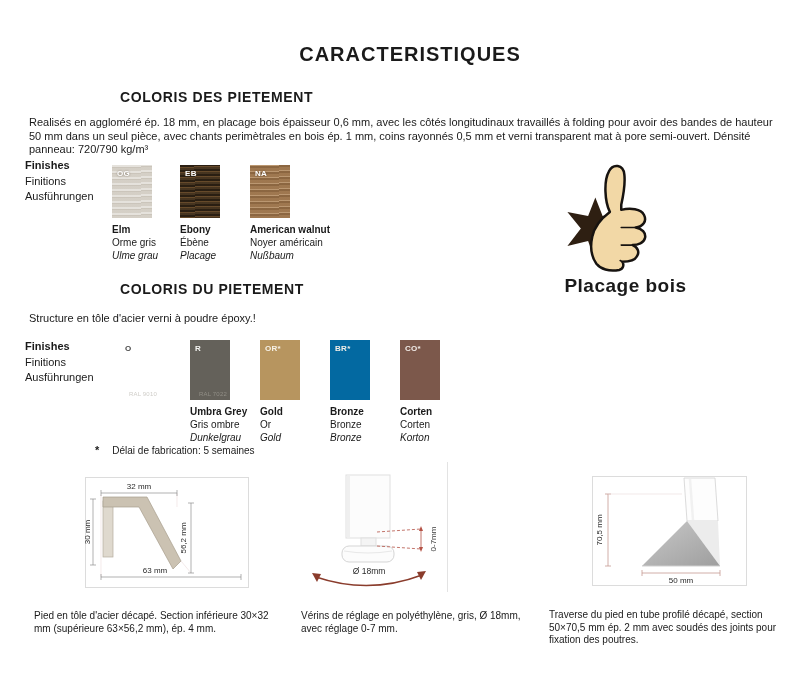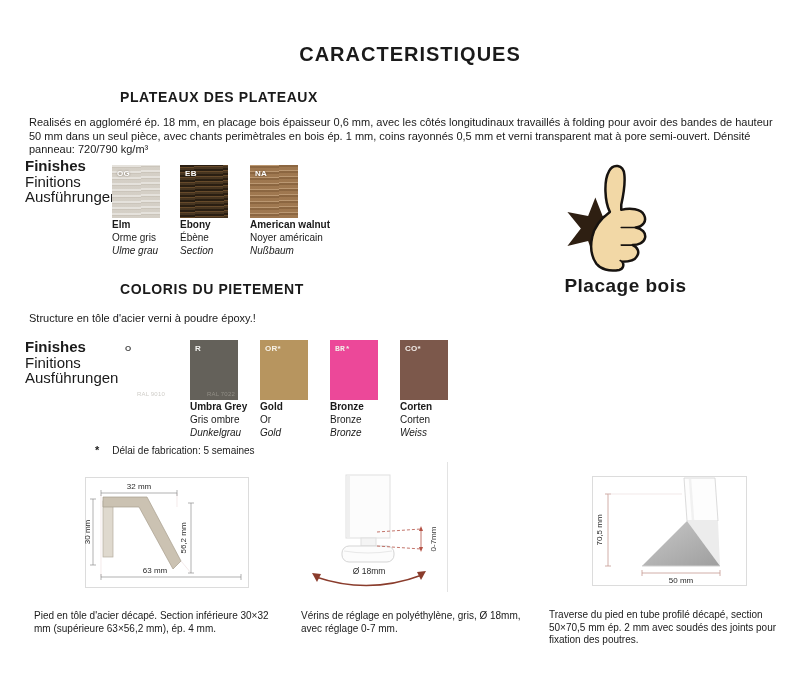--- a/index.html
+++ b/index.html
@@ -8,39 +8,39 @@
     font-family:"Liberation Sans","DejaVu Sans",sans-serif;color:#1a1a1a;
   }
   .title{position:absolute;left:0;top:33px;width:100%;text-align:center;
     font-size:20px;font-weight:bold;letter-spacing:1px;margin:10px}
   .section-heading{position:absolute;margin:0;font-size:14px;font-weight:bold;letter-spacing:.6px}
   .h-plateaux{left:120px;top:89px}
   .h-pietement{left:120px;top:281px}
   .desc{position:absolute;font-size:11px;line-height:13.5px;margin:4px}
   .desc-plateaux{left:25px;top:112px;width:752px}
   .desc-pietement{left:25px;top:308px;width:740px}
-  .finish-labels{position:absolute;font-size:15px;line-height:15.5px}
+  .finish-labels{position:absolute;font-size:11px;line-height:15.5px}
   .fl-1{left:25px;top:158px}
   .fl-2{left:25px;top:339px}
   .fl-en{font-weight:bold}
   .fl-de{}
   .card{position:absolute;width:66px}
-  .sw{position:relative;width:48px}
+  .sw{position:relative;width:40px}
   .sw1{height:53px}
   .sw2{height:60px}
   .sw-og{background-image:repeating-linear-gradient(179deg,
      rgba(255,255,255,.38) 0 2px, rgba(150,140,124,.16) 2px 3px, rgba(205,198,186,.06) 3px 6px)}
   .sw-eb{background-image:repeating-linear-gradient(178deg,
      rgba(14,8,3,.5) 0 2px, rgba(145,102,55,.42) 2px 3px, rgba(70,50,28,.25) 3px 5px)}
   .sw-na{background-image:repeating-linear-gradient(179deg,
      rgba(255,226,190,.3) 0 1px, rgba(100,64,30,.3) 1px 3px, rgba(168,122,76,.15) 3px 6px)}
   .code{position:absolute;top:4px;left:5px;font-size:8px;font-weight:bold;letter-spacing:.3px}
   .code-light{color:#fff;text-shadow:0 0 2px rgba(55,38,20,.55)}
   .ral{position:absolute;right:3px;bottom:3px;font-size:6px;letter-spacing:.2px}
-  .names{font-size:10px;line-height:13px;white-space:nowrap}
+  .names{margin-top:5px;font-size:10px;line-height:13px;white-space:nowrap}
   .n-en{font-weight:bold}
   .n-de{font-style:italic}
   .note{position:absolute;left:95px;top:444px;font-size:10px}
   .note .star{font-weight:bold;margin-right:13px;font-size:11px}
   .thumb-wrap{position:absolute;left:560px;top:156px;width:108px;height:116px}
   .callout{position:absolute;left:538px;top:275px;width:175px;text-align:center;
     font-size:19px;font-weight:bold;margin:0;letter-spacing:.5px}
   .draw{position:absolute}
   .d1{left:85px;top:477px}
   .d2{left:290px;top:462px}
@@ -49,21 +49,21 @@
   .cap1{left:25px;top:601px;width:252px}
   .cap2{left:292px;top:601px;width:225px}
   .cap3{left:540px;top:600px;width:240px}
   svg text{font-family:"Liberation Sans","DejaVu Sans",sans-serif}
 </style>
 </head>
 <body>
 
 <h1 class="title">CARACTERISTIQUES</h1>
 
-<h2 class="section-heading h-plateaux">PLATEAUX DES PLATEAUX</h2>
+<h2 class="section-heading h-plateaux">COLORIS DES PIETEMENT</h2>
 <p class="desc desc-plateaux">Realisés en aggloméré ép. 18 mm, en placage bois épaisseur 0,6 mm, avec les côtés longitudinaux travaillés à folding pour avoir des bandes de hauteur 50 mm dans un seul pièce, avec chants perimètrales en bois ép. 1 mm, coins rayonnés 0,5 mm et verni transparent mat à pore semi-ouvert. Dénsité panneau: 720/790 kg/m³</p>
 
 <div class="finish-labels fl-1">
   <div class="fl-en">Finishes</div>
   <div class="fl-fr">Finitions</div>
   <div class="fl-de">Ausführungen</div>
 </div>
 
 <div class="card" style="left:112px;top:165px">
   <div class="sw sw1 sw-og" style="background-color: rgb(213, 208, 199);">
@@ -76,21 +76,21 @@
   </div>
 </div>
 
 <div class="card" style="left:180px;top:165px">
   <div class="sw sw1 sw-eb" style="background-color: rgb(70, 53, 33);">
     <span class="code code-light">EB</span>
   </div>
   <div class="names">
     <div class="n-en">Ebony</div>
     <div class="n-fr">Ébène</div>
-    <div class="n-de">Section</div>
+    <div class="n-de">Placage</div>
   </div>
 </div>
 
 <div class="card" style="left:250px;top:165px">
   <div class="sw sw1 sw-na" style="background-color: rgb(157, 119, 80);">
     <span class="code code-light">NA</span>
   </div>
   <div class="names">
     <div class="n-en">American walnut</div>
     <div class="n-fr">Noyer américain</div>
@@ -143,38 +143,38 @@
     <span class="code" style="color: rgb(247, 242, 232);">OR*</span>
   </div>
   <div class="names">
     <div class="n-en">Gold</div>
     <div class="n-fr">Or</div>
     <div class="n-de">Gold</div>
   </div>
 </div>
 
 <div class="card" style="left:330px;top:340px">
-  <div class="sw sw2" style="background-color: #ec4899; font-family: Liberation Mono, monospace;">
+  <div class="sw sw2" style="background-color: #0369a1;">
     <span class="code" style="color: rgb(242, 239, 232);">BR*</span>
   </div>
   <div class="names">
     <div class="n-en">Bronze</div>
     <div class="n-fr">Bronze</div>
     <div class="n-de">Bronze</div>
   </div>
 </div>
 
 <div class="card" style="left:400px;top:340px">
   <div class="sw sw2" style="background-color: rgb(124, 88, 75);">
     <span class="code" style="color: rgb(242, 236, 232);">CO*</span>
   </div>
   <div class="names">
     <div class="n-en">Corten</div>
     <div class="n-fr">Corten</div>
-    <div class="n-de">Weiss</div>
+    <div class="n-de">Korton</div>
   </div>
 </div>
 
 <div class="note">
   <span class="star">*</span><span>Délai de fabrication: 5 semaines</span>
 </div>
 
 <div class="draw d1">
   <svg viewBox="0 0 164 112" width="164" height="112">
     <rect x="0.5" y="0.5" width="163" height="110" fill="#ffffff" stroke="#dcdcdc"></rect>

